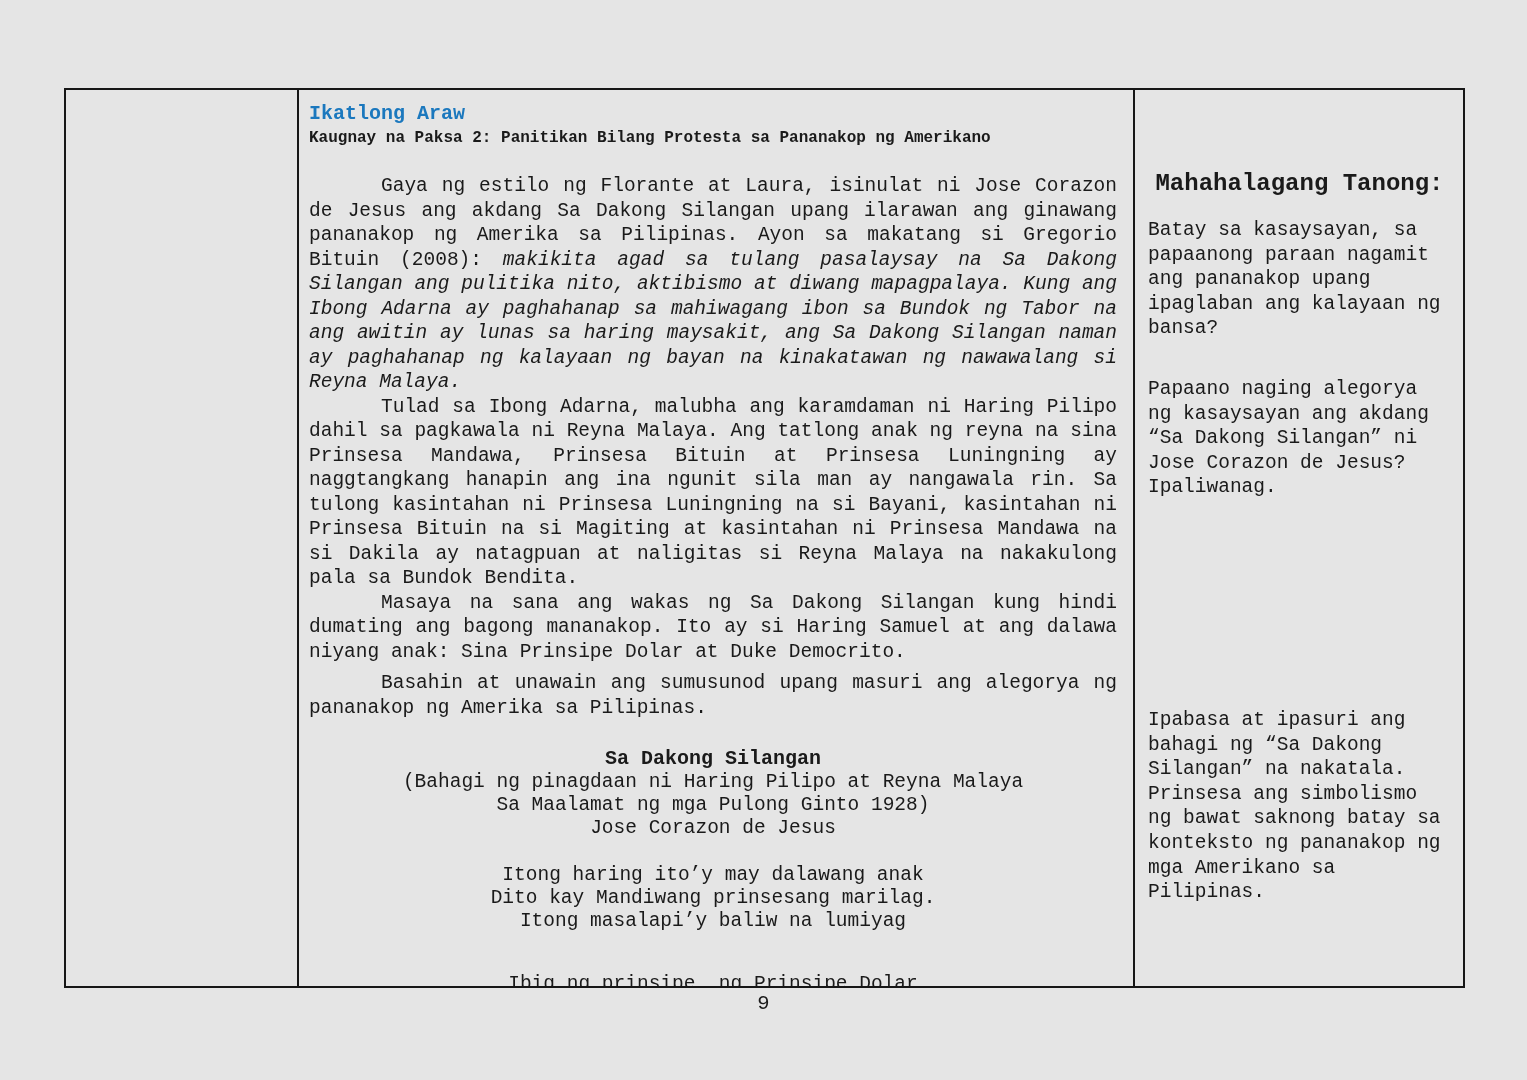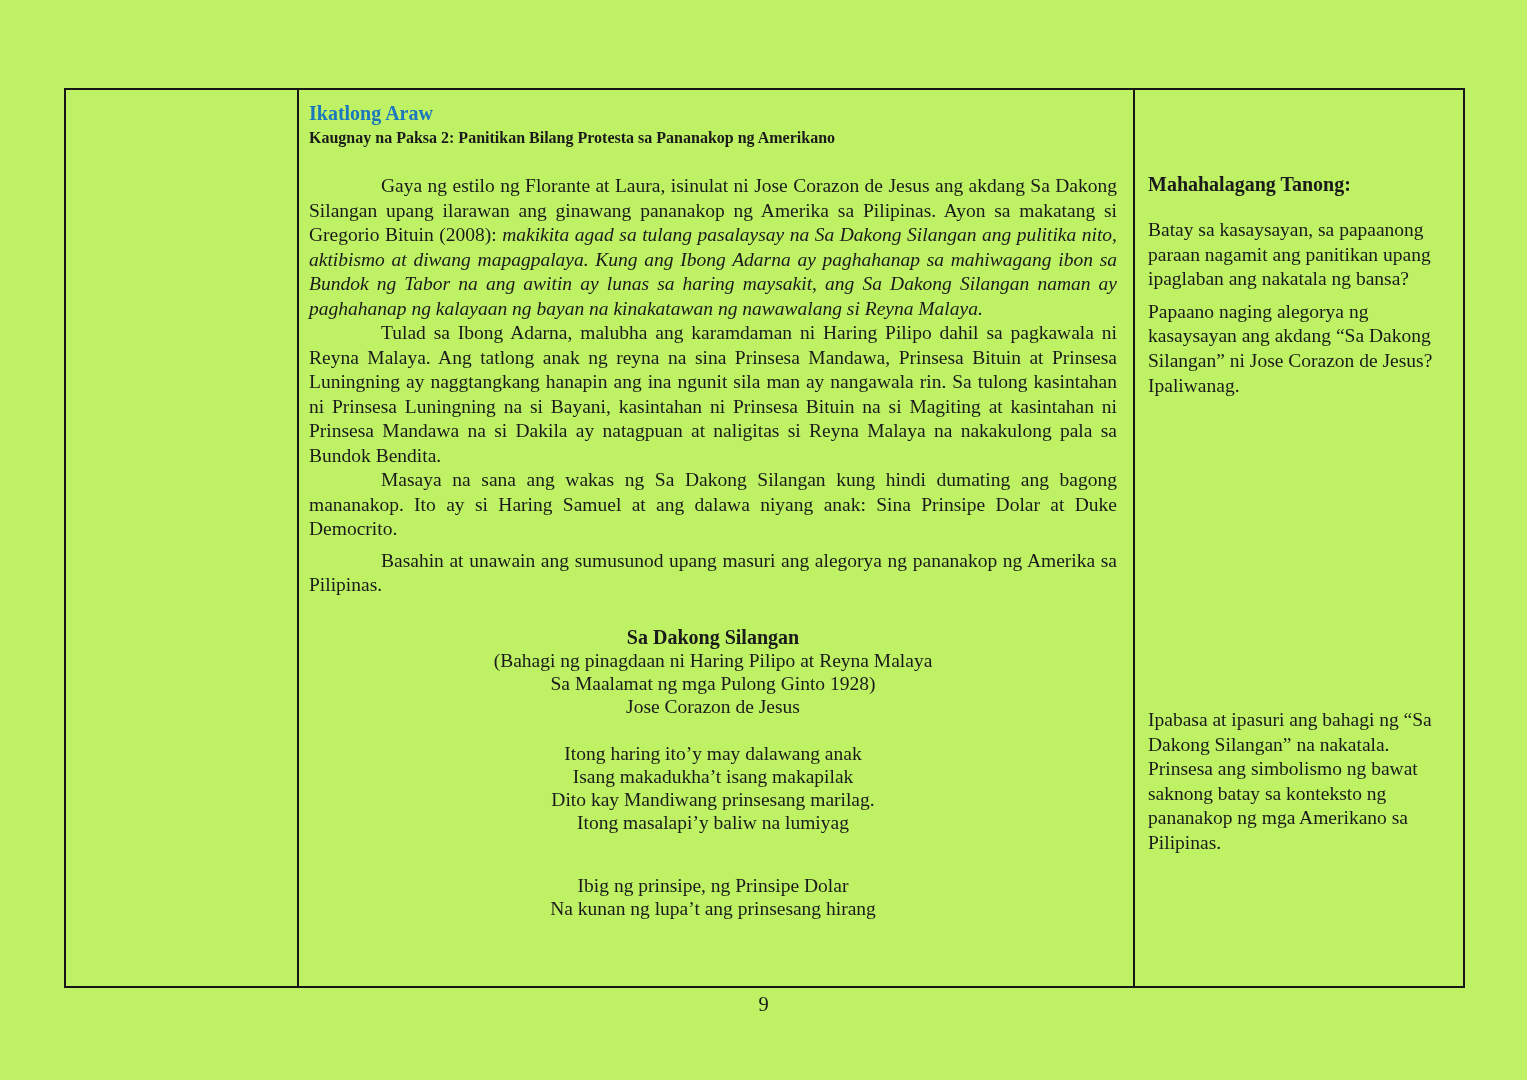--- a/index.html
+++ b/index.html
@@ -1,21 +1,21 @@
 <!DOCTYPE html>
 <html><head>
 <meta charset="utf-8">
 <style>
   html, body { margin: 0; padding: 0; background: #ffffff; }
   .page {
     position: relative;
     width: 1527px;
     height: 1080px;
-    background: #bef264;
-    font-family: Liberation Serif, serif;
+    background: #e5e5e5;
+    font-family: Liberation Mono, monospace;
     color: #1a1a1a;
     overflow: hidden;
   }
   .doc-table {
     position: absolute;
     left: 64px;
     top: 88px;
     width: 1401px;
     height: 900px;
     border: 2px solid #161616;
@@ -64,25 +64,26 @@
   .para-first { margin-top: 24px; }
   .p3 { margin-top: 0; }
   .p4 { margin-top: 7px; }
   .poem { text-align: center; margin-top: 27px; line-height: 23px; }
   .poem-title { font-weight: bold; font-size: 20px; line-height: 24px; }
   .poem-sub { line-height: 23px; }
   .stanza { margin-top: 24px; }
   .stanza-2 { margin-top: 40px; }
   .sidebar-heading {
     font-weight: bold;
-    font-size: 20px;
+    font-size: 24px;
     line-height: 24px;
+    text-align: center;
   }
   .sidebar-q1 { margin-top: 22px; }
-  .sidebar-q2 { margin-top: 8px; }
+  .sidebar-q2 { margin-top: 36px; }
   .sidebar-note {
     position: absolute;
     top: 618px;
     left: 13px;
     right: 12px;
   }
   .it { font-style: italic; }
   .page-number {
     position: absolute;
     left: 0;
@@ -115,35 +116,34 @@
       <p class="para p4">Basahin at unawain ang sumusunod upang masuri ang alegorya ng pananakop ng Amerika sa Pilipinas.</p>
 
       <div class="poem">
         <div class="poem-title">Sa Dakong Silangan</div>
         <div class="poem-sub">(Bahagi ng pinagdaan ni Haring Pilipo at Reyna Malaya</div>
         <div class="poem-sub">Sa Maalamat ng mga Pulong Ginto 1928)</div>
         <div class="poem-sub">Jose Corazon de Jesus</div>
 
         <div class="stanza">
           <div>Itong haring ito’y may dalawang anak</div>
-          <div>Isang makadukha’t isang makapilak</div>
           <div>Dito kay Mandiwang prinsesang marilag.</div>
           <div>Itong masalapi’y baliw na lumiyag</div>
         </div>
 
         <div class="stanza stanza-2">
           <div>Ibig ng prinsipe, ng Prinsipe Dolar</div>
           <div>Na kunan ng lupa’t ang prinsesang hirang</div>
         </div>
       </div>
     </div>
 
     <div class="cell cell-right">
       <div class="sidebar-heading">Mahahalagang Tanong:</div>
-      <div class="sidebar-q1">Batay sa kasaysayan, sa papaanong paraan nagamit ang panitikan upang ipaglaban ang nakatala ng bansa?</div>
+      <div class="sidebar-q1">Batay sa kasaysayan, sa papaanong paraan nagamit ang pananakop upang ipaglaban ang kalayaan ng bansa?</div>
       <div class="sidebar-q2">Papaano naging alegorya ng kasaysayan ang akdang “Sa Dakong Silangan” ni Jose Corazon de Jesus? Ipaliwanag.</div>
       <div class="sidebar-note">Ipabasa at ipasuri ang bahagi ng “Sa Dakong Silangan” na nakatala. Prinsesa ang simbolismo ng bawat saknong batay sa konteksto ng pananakop ng mga Amerikano sa Pilipinas.</div>
     </div>
 
   </div>
 
   <div class="page-number">9</div>
 
 </div>
 

